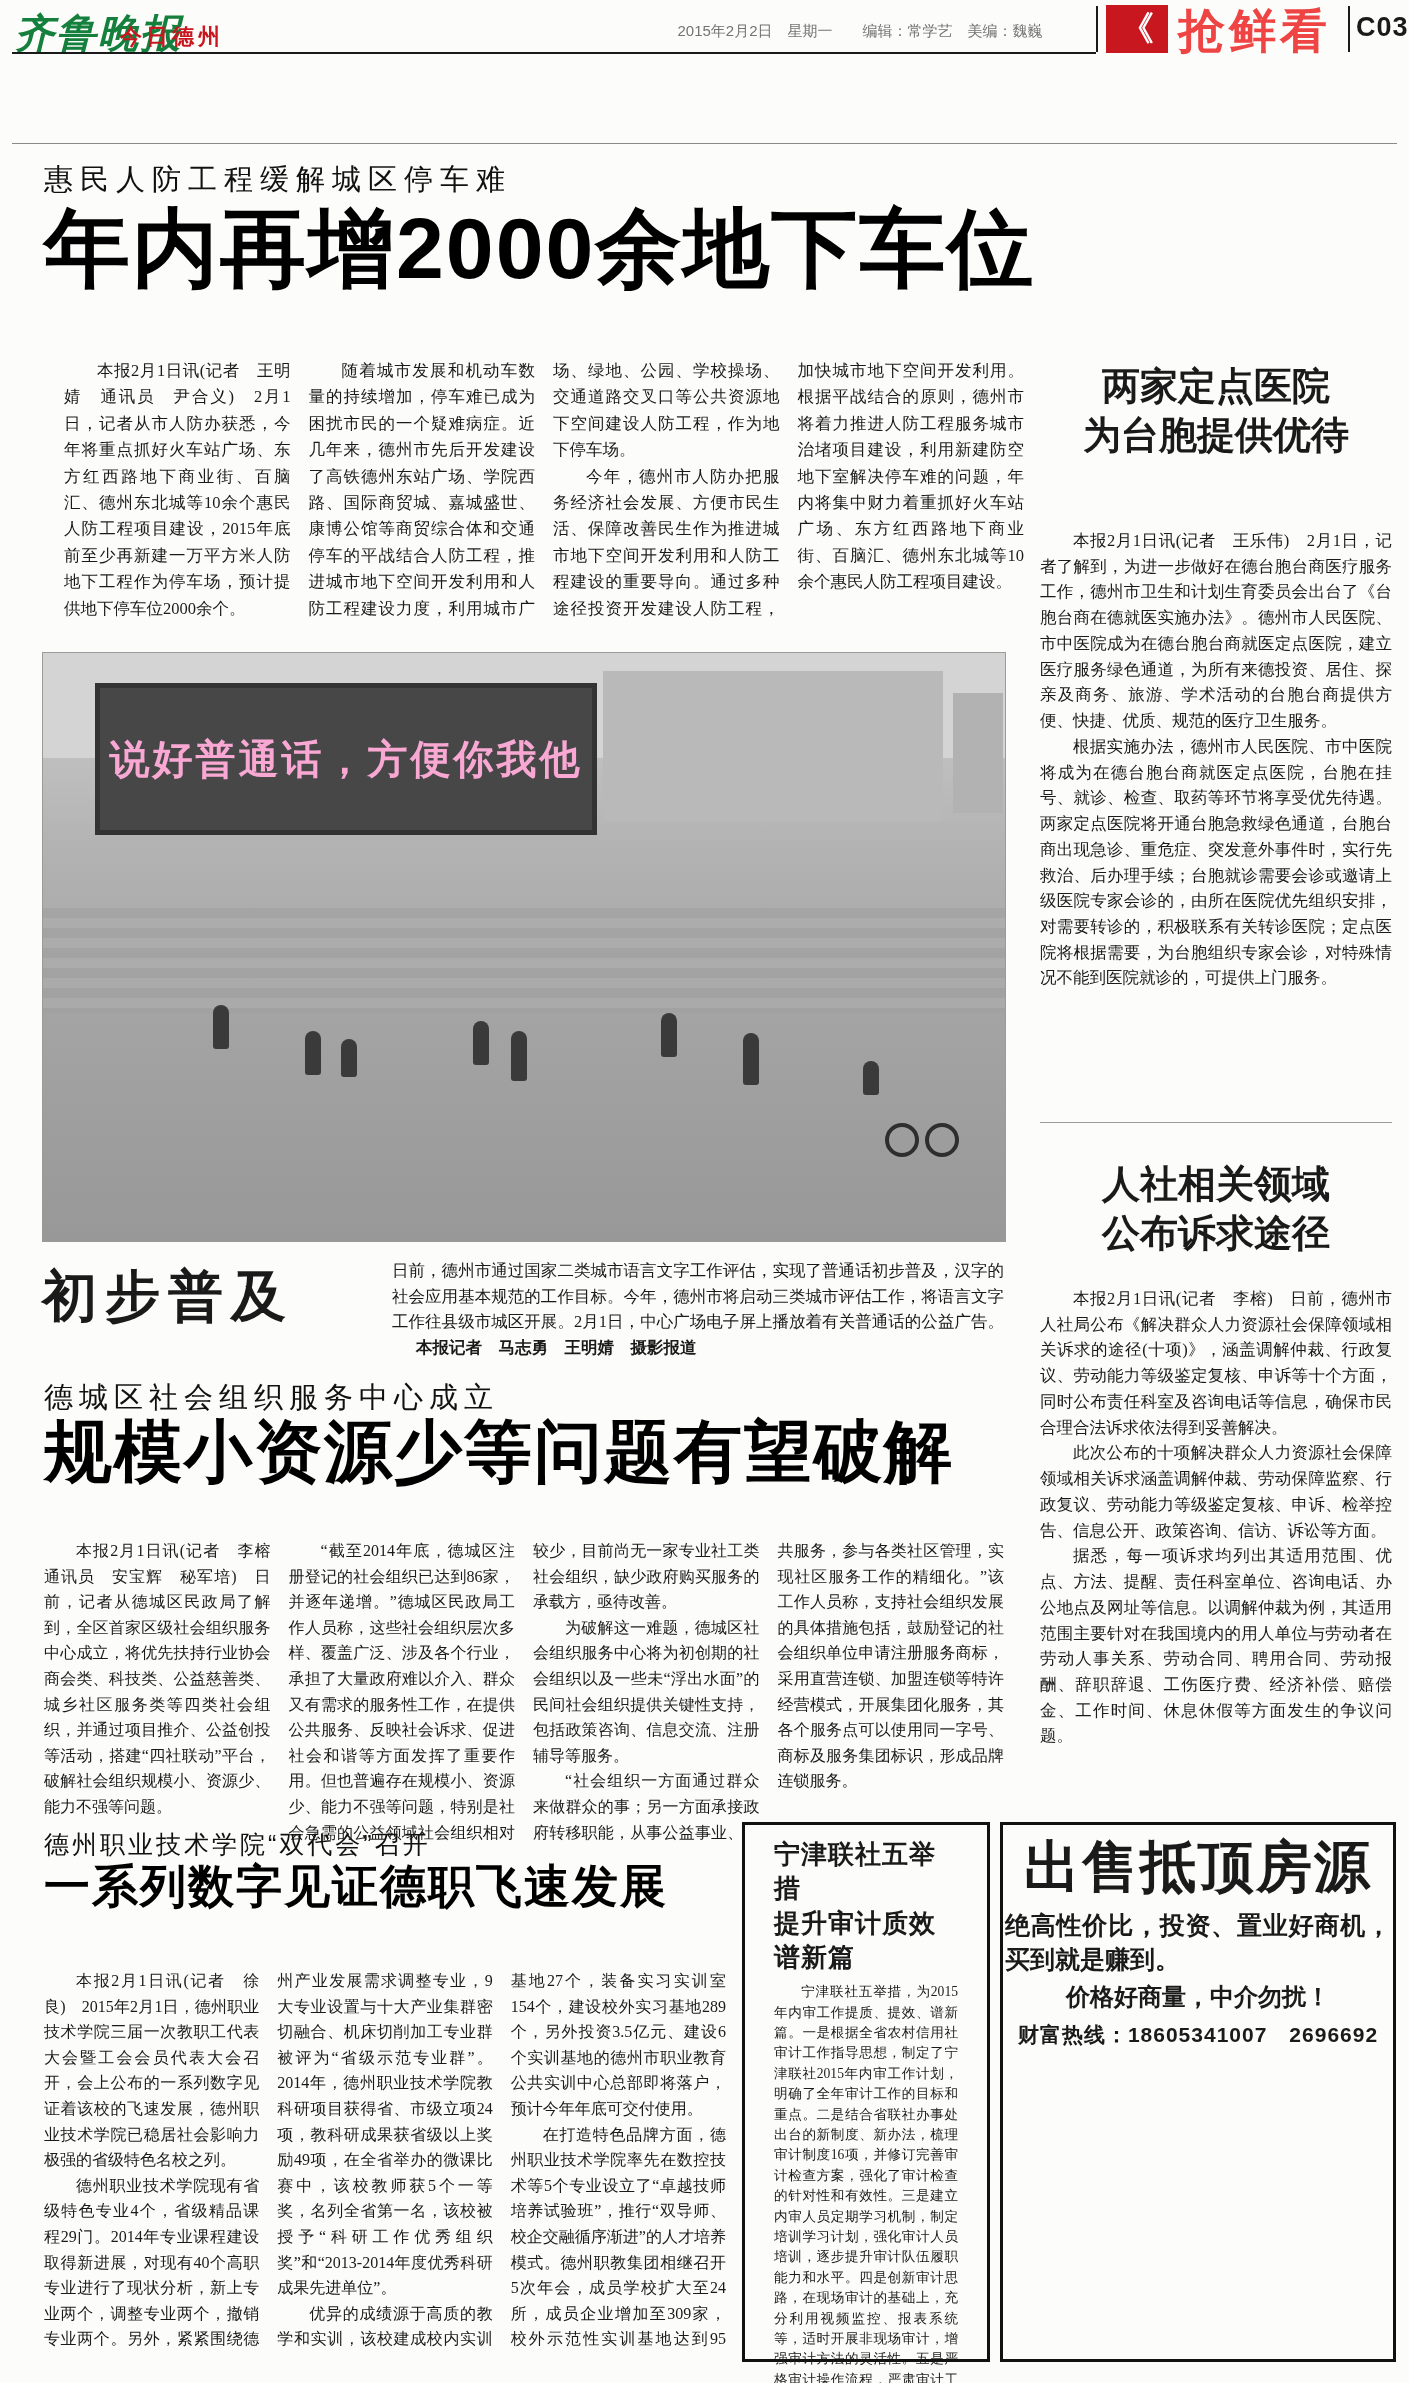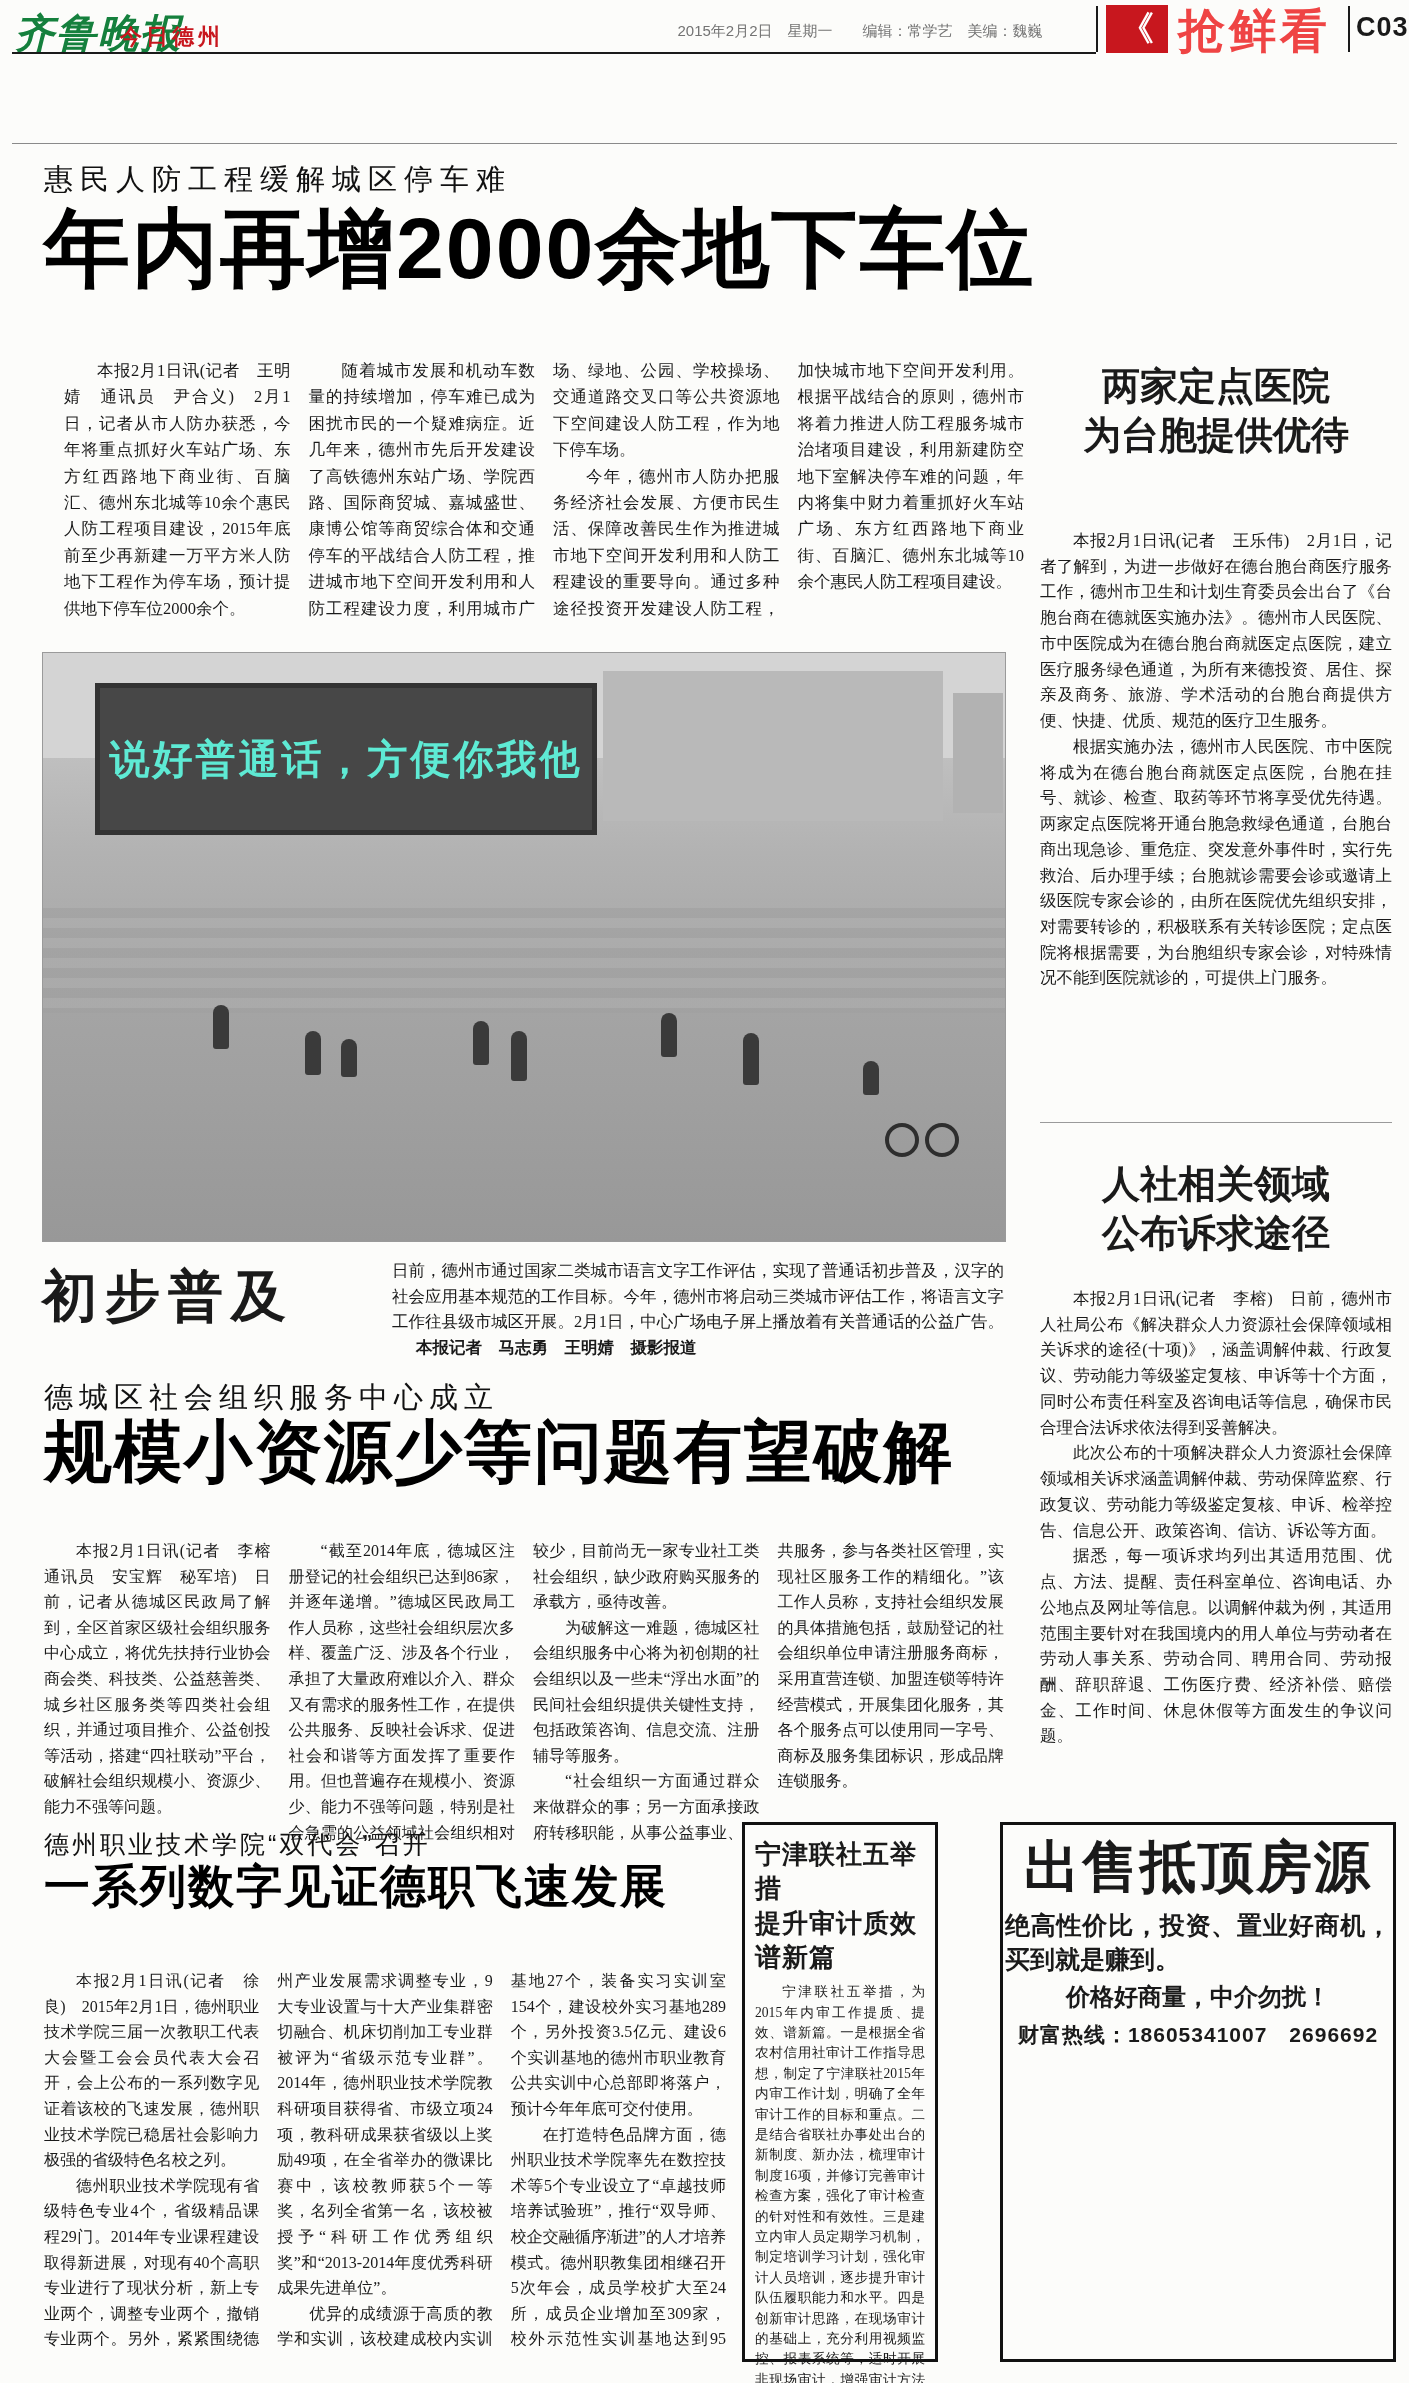--- a/index.html
+++ b/index.html
@@ -29,21 +29,21 @@
   .a1-kicker{left:44px;top:160px;}
   .a1-headline{left:44px;top:202px;font-size:86px;}
   .a1-body{left:44px;top:358px;width:960px;height:288px;column-count:4;font-size:16.5px;line-height:1.6;margin-left:20px;}
   
   .photo{left:42px;top:652px;width:962px;height:588px;overflow:hidden;
          background:linear-gradient(180deg,#cdcdcd 0%,#c2c2c2 14%,#b2b2b2 34%,#a5a5a5 58%,#989898 100%);
          border:1px solid #9a9a9a;}
   .photo-sky{position:absolute;left:0;top:0;width:100%;height:105px;background:#d4d4d4;}
   .bld{position:absolute;background:#b9b9b9;}
   .billboard{position:absolute;left:52px;top:30px;width:492px;height:142px;background:#474747;border:5px solid #333;
-             display:flex;align-items:center;justify-content:center;color:#5eead4;font-size:40px;font-weight:900;
+             display:flex;align-items:center;justify-content:center;color:#f9a8d4;font-size:40px;font-weight:900;
              letter-spacing:3px;}
   .steps{position:absolute;left:0;top:245px;width:100%;height:115px;
          background:repeating-linear-gradient(180deg,#adadad 0 10px,#a0a0a0 10px 20px);opacity:.65;}
   .person{position:absolute;width:16px;height:44px;background:#3a3a3a;border-radius:8px 8px 3px 3px;}
   .wheel{position:absolute;width:26px;height:26px;border:4px solid #2e2e2e;border-radius:50%;background:transparent;}
   
   .caption{left:42px;top:1258px;width:962px;display:flex;align-items:flex-start;}
   .caption-label{width:350px;font-size:55px;font-weight:900;letter-spacing:8px;line-height:1.1;padding-top:8px;}
   .caption-text{flex:1;font-size:16.5px;line-height:1.55;text-align:justify;}
   .caption-credit{font-weight:bold;margin-left:24px;white-space:nowrap;}
@@ -58,21 +58,21 @@
   
   .right-title{left:1040px;width:352px;text-align:center;font-size:38px;font-weight:900;line-height:1.28;}
   .r1-title{top:362px;}
   .r1-body{left:1040px;top:528px;width:352px;height:582px;font-size:16.5px;line-height:1.56;text-align:justify;}
   .r1-body p,.r2-body p{margin:0;text-indent:2em;}
   .right-divider{left:1040px;top:1122px;width:352px;height:1px;background:#9a9a9a;position:absolute;}
   .r2-title{top:1160px;}
   .r2-body{left:1040px;top:1286px;width:352px;height:560px;font-size:16.5px;line-height:1.56;text-align:justify;}
   
   .box{position:absolute;border:3px solid #111;box-sizing:border-box;background:#fcfcfa;}
-  .ningjin{left:742px;top:1822px;width:196px;height:540px;padding:12px 10px;}
+  .ningjin{left:742px;top:1822px;width:248px;height:540px;padding:12px 29px;}
   .ningjin-title{font-size:26px;font-weight:900;line-height:1.32;letter-spacing:1px;}
   .ningjin-body{margin-top:8px;font-size:13.6px;line-height:1.5;text-align:justify;text-indent:2em;}
   .ningjin-byline{text-align:right;font-size:13.6px;margin-top:2px;}
   
   .ad{left:1000px;top:1822px;width:396px;height:540px;padding:10px 2px;}
   .ad-title{font-size:56px;font-weight:900;letter-spacing:2px;text-align:center;line-height:1.15;}
   .ad-items{margin-top:8px;}
   .ad-items div{font-size:17.5px;line-height:1.5;text-align:justify;margin:4px 0;}
   .ad-slogan1{margin-top:10px;font-size:25px;font-weight:900;line-height:1.35;text-align:justify;}
   .ad-slogan2{margin-top:4px;font-size:24px;font-weight:900;text-align:center;}

